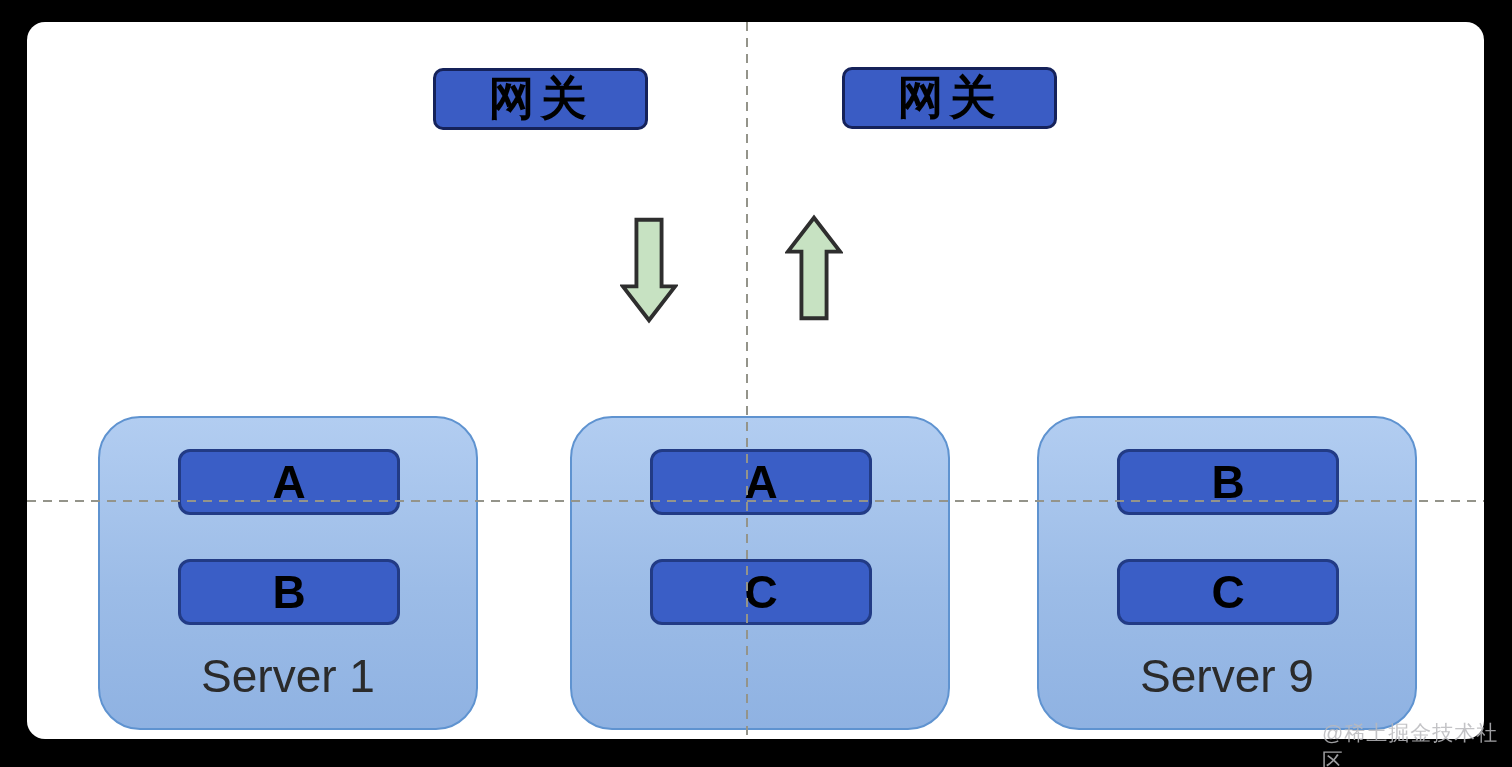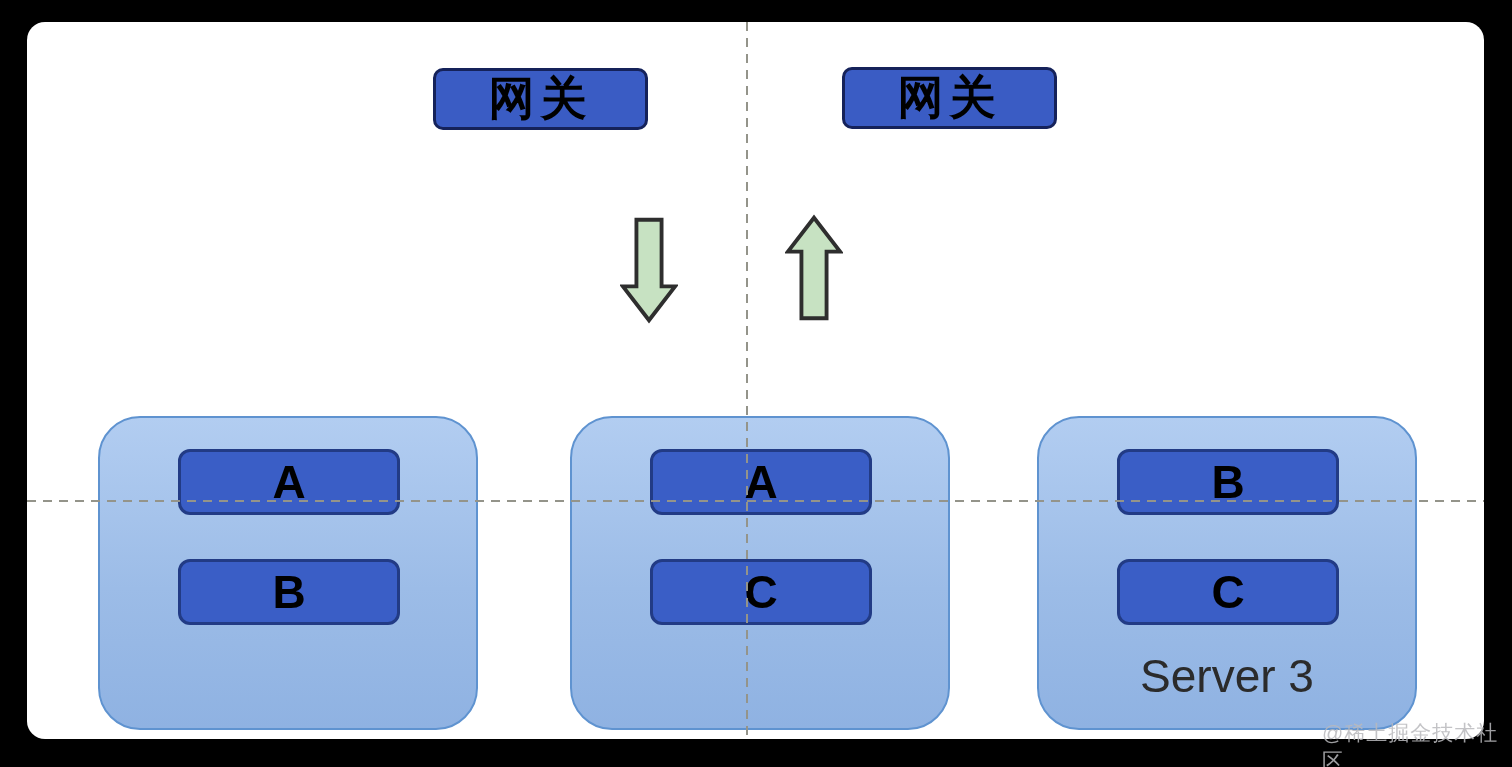--- a/index.html
+++ b/index.html
@@ -82,38 +82,39 @@
     <polygon points="30,3 57,38 43,38 43,107 17,107 17,38 3,38" fill="#c7e2c2" stroke="#2e2e2e" stroke-width="4" stroke-linejoin="miter"></polygon>
   </svg>
 
   <div class="server" id="server-1">
     <div class="service-chip chip-1">
       <span>A</span>
     </div>
     <div class="service-chip chip-2">
       <span>B</span>
     </div>
+    <div class="server-label">Server 1</div>
   </div>
 
   <div class="server" id="server-2">
     <div class="service-chip chip-1">
       <span>A</span>
     </div>
     <div class="service-chip chip-2">
       <span>C</span>
     </div>
   </div>
 
   <div class="server" id="server-3">
     <div class="service-chip chip-1">
       <span>B</span>
     </div>
     <div class="service-chip chip-2">
       <span>C</span>
     </div>
-    <div class="server-label">Server 3</div>
+    <div class="server-label">Server 9</div>
   </div>
 
   <div class="dash-v"></div>
   <div class="dash-h"></div>
 
   <div id="watermark">@稀土掘金技术社区</div>
 </div>
 
 </body></html>

